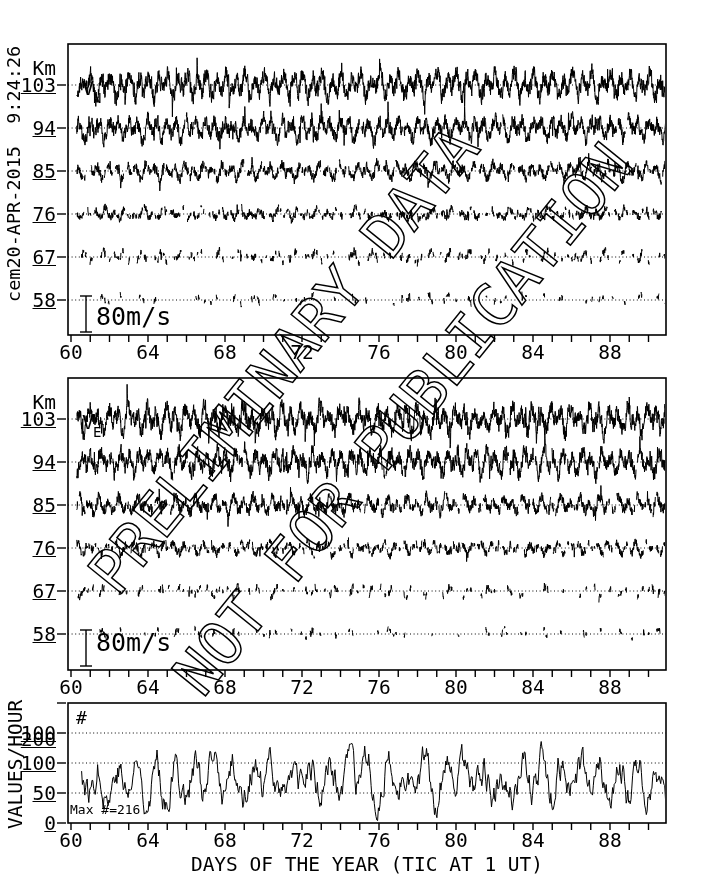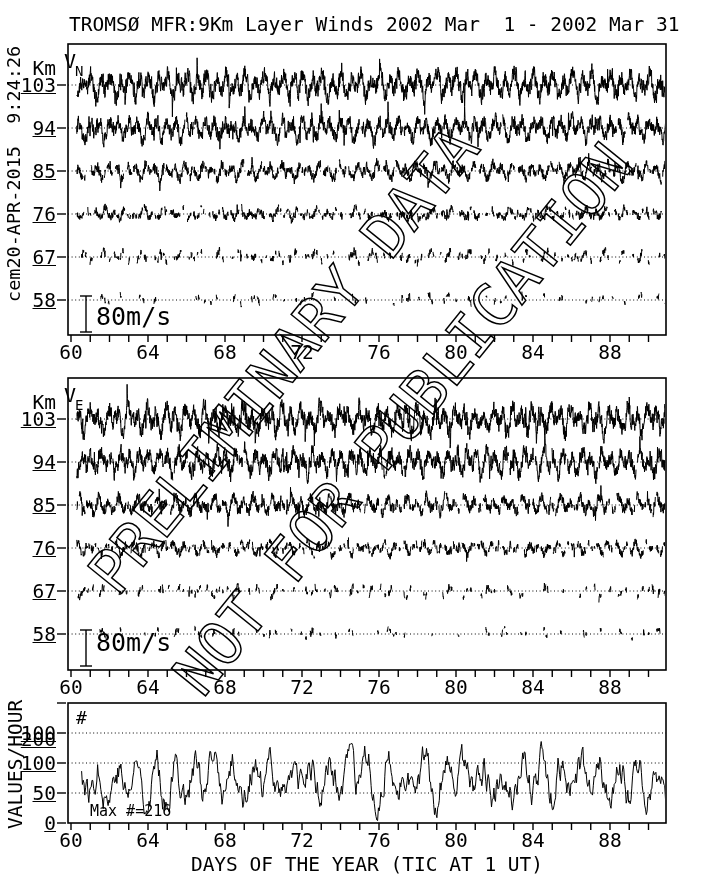--- a/index.html
+++ b/index.html
@@ -3,25 +3,25 @@
 <meta charset="utf-8">
 <style>
   html,body{margin:0;padding:0;background:#fff;}
   .fig{position:relative;width:704px;height:877px;background:#fff;color:#000;
        font-family:"DejaVu Sans Mono","Liberation Mono",monospace;overflow:hidden;}
   .fig div{position:absolute;}
   .title{left:69px;top:13px;font-size:19.5px;white-space:pre;letter-spacing:0px;}
   .stamp{left:3px;top:302px;font-size:18.5px;white-space:pre;
          transform:rotate(-90deg);transform-origin:0 0;}
   .kmlab{left:0;width:56px;text-align:right;font-size:19.5px;margin-top:11px;}
-  .complab{left:64px;font-size:20px;}
+  .complab{left:82px;font-size:20px;margin-top:27px;}
   .complab sub{font-size:14px;position:relative;top:3px;left:-1px;}
   .sblab{left:96px;font-size:25px;}
   .hash{left:76px;top:707px;font-size:18px;}
-  .maxlab{left:90px;top:802px;font-size:15px;}
+  .maxlab{left:70px;top:802px;font-size:13px;}
   .vlab{left:4px;top:829px;font-size:19.5px;white-space:pre;
         transform:rotate(-90deg);transform-origin:0 0;}
   .xtitle{left:68px;top:853px;width:598px;text-align:center;font-size:19.5px;white-space:pre;}
   .ytick{left:0;width:56px;text-align:right;font-size:19.5px;text-decoration:underline;}
   .xtick{width:40px;text-align:center;font-size:19.5px;}
   svg{position:absolute;left:0;top:0;}
   .dotline{stroke:#000;stroke-width:1;stroke-dasharray:1 2.6;fill:none;}
   .box{stroke:#000;stroke-width:1.6;fill:none;}
   .tick{stroke:#000;stroke-width:1.4;}
   .sb{stroke:#000;stroke-width:1.4;}
@@ -202,21 +202,20 @@
       </g>
       <clipPath id="clipc">
         <rect x="69" y="704" width="596" height="119"></rect>
       </clipPath>
       <g class="wm">
         <text transform="translate(118,598) rotate(-51)">PRELIMINARY DATA</text>
         <text transform="translate(203,699) rotate(-51)">NOT FOR PUBLICATION</text>
       </g>
     </svg>
 
-  <div class="title">TROMSØ MFR:9Km Layer Winds 2002 Mar  1 - 2002 Mar 31</div>
 
   <div class="stamp">cem20-APR-2015  9:24:26</div>
 
   <div class="kmlab" style="top:46px">Km</div>
   <div class="kmlab" style="top:380px">Km</div>
 
   <div class="complab" style="top:49px"><span>V</span><sub>N</sub></div>
   <div class="complab" style="top:383px"><span>V</span><sub>E</sub></div>
 
   <div class="sblab" style="top:302px">80m/s</div>

